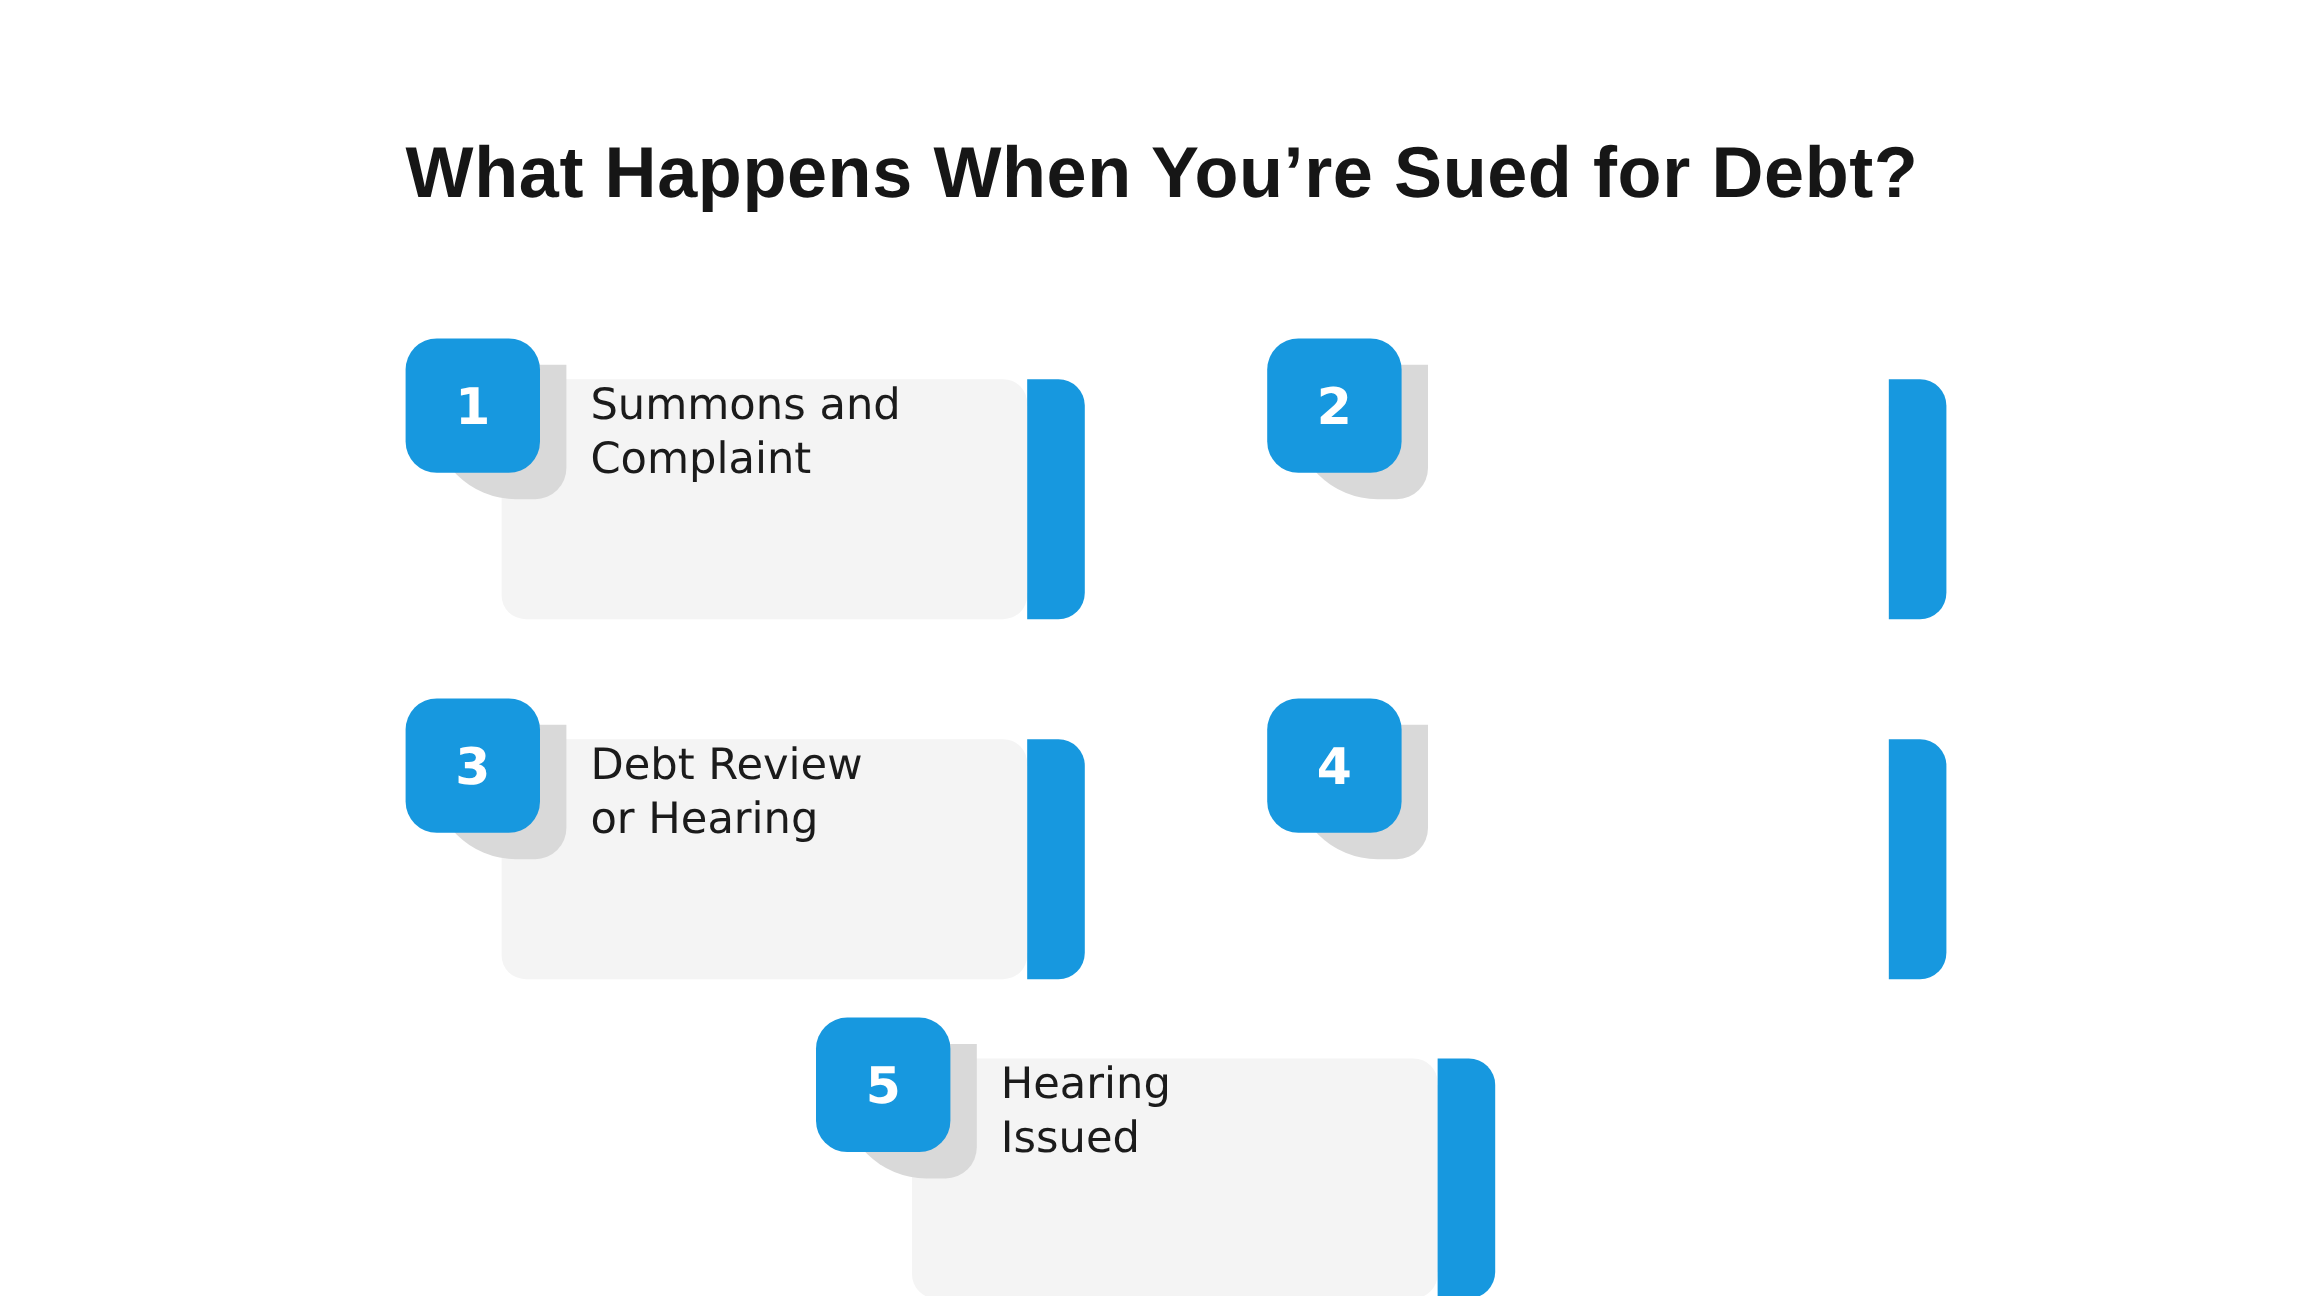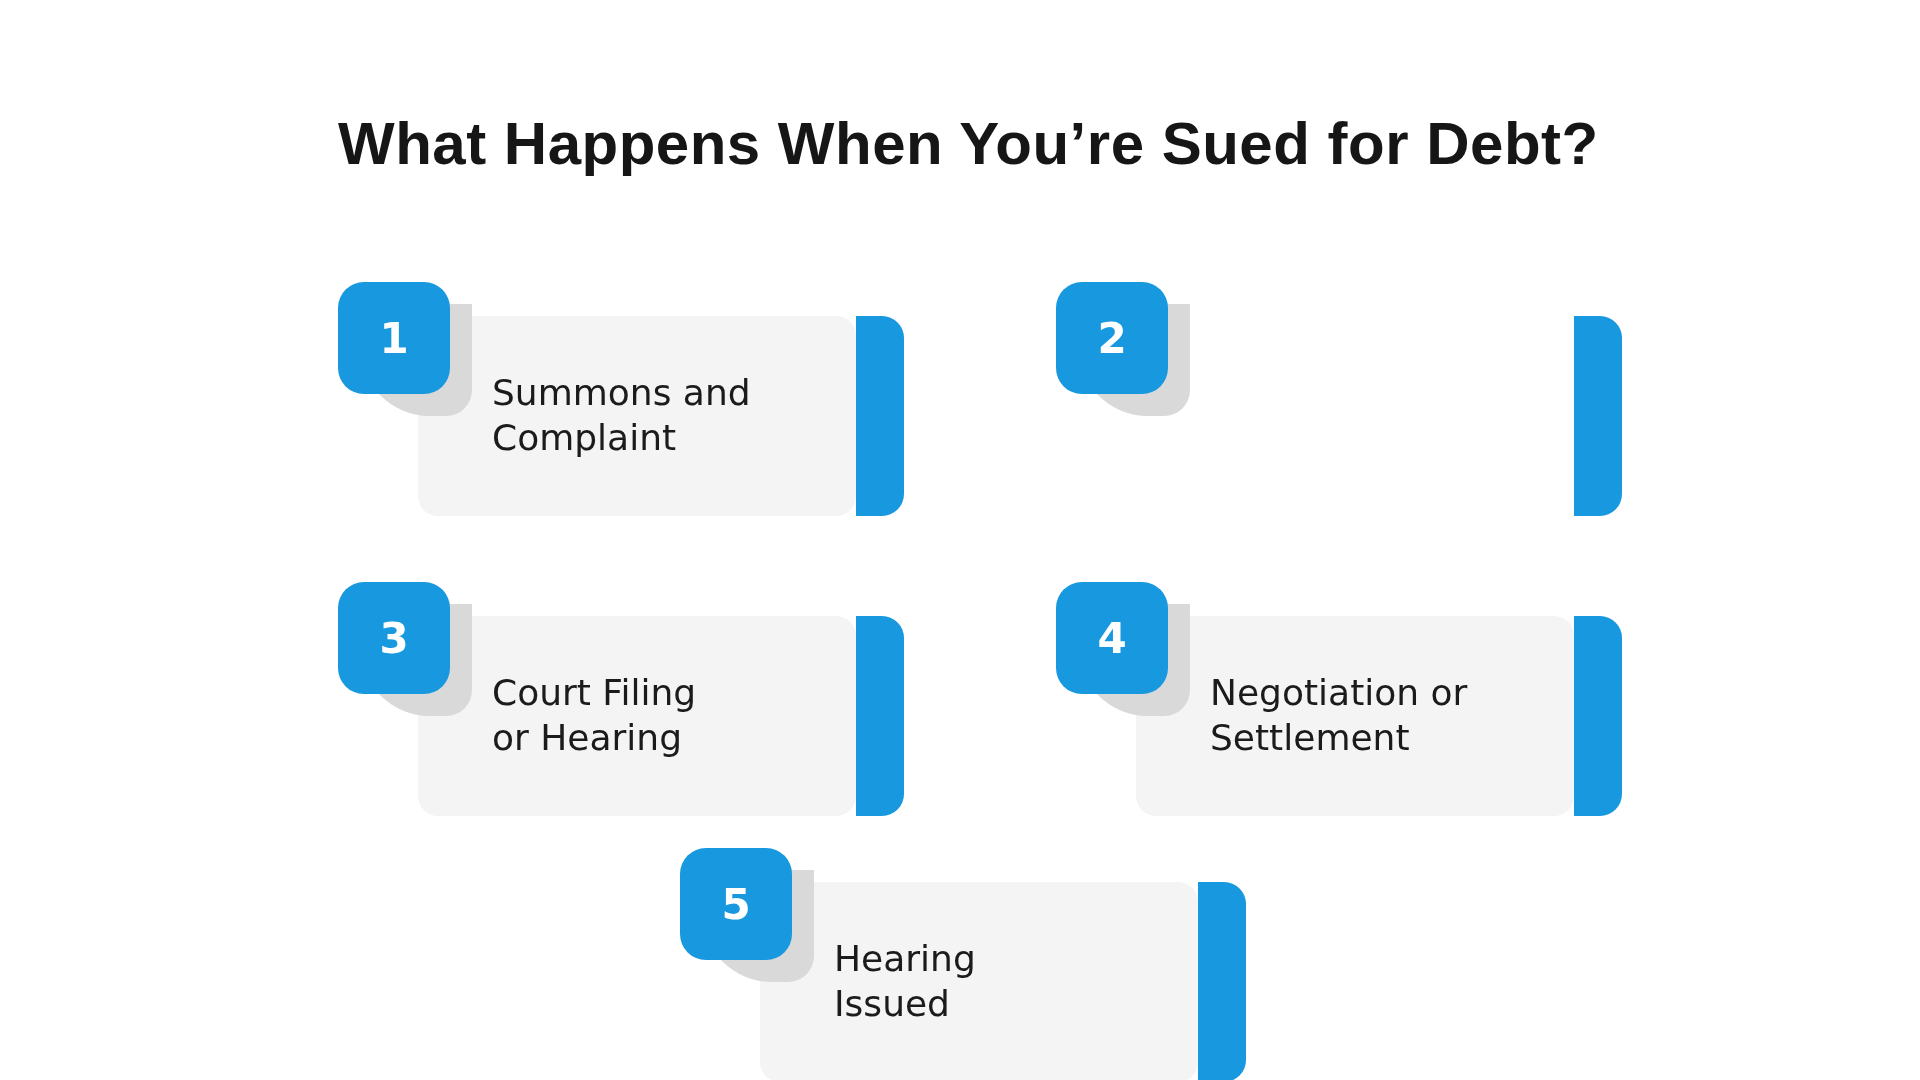--- a/index.html
+++ b/index.html
@@ -75,21 +75,20 @@
   .step .body{
     position:absolute;
     left:80px;
     top:34px;
     width:438px;
     height:200px;
     background:var(--card-bg);
     border-radius:20px;
     z-index:1;
     display:flex;
-    align-items:center;
   }
   .step .label{
     margin-left:74px;
     font-size:36px;
     line-height:1.24;
     color:var(--card-text);
     white-space:pre-line;
   }
   .step .bar{
     position:absolute;
@@ -131,35 +130,31 @@
     <div class="fold"></div>
     <div class="bar"></div>
     <div class="tile">
       <span class="num">2</span>
     </div>
   </div>
 
   <div class="step pos-3">
     <div class="fold"></div>
     <div class="body">
-      <div class="label">Court Filing
+      <div class="label">Debt Review
 or Hearing</div>
     </div>
     <div class="bar"></div>
     <div class="tile">
       <span class="num">3</span>
     </div>
   </div>
 
   <div class="step pos-4">
     <div class="fold"></div>
-    <div class="body">
-      <div class="label">Negotiation or
-Settlement</div>
-    </div>
     <div class="bar"></div>
     <div class="tile">
       <span class="num">4</span>
     </div>
   </div>
 
   <div class="step pos-5">
     <div class="fold"></div>
     <div class="body">
       <div class="label">Hearing

